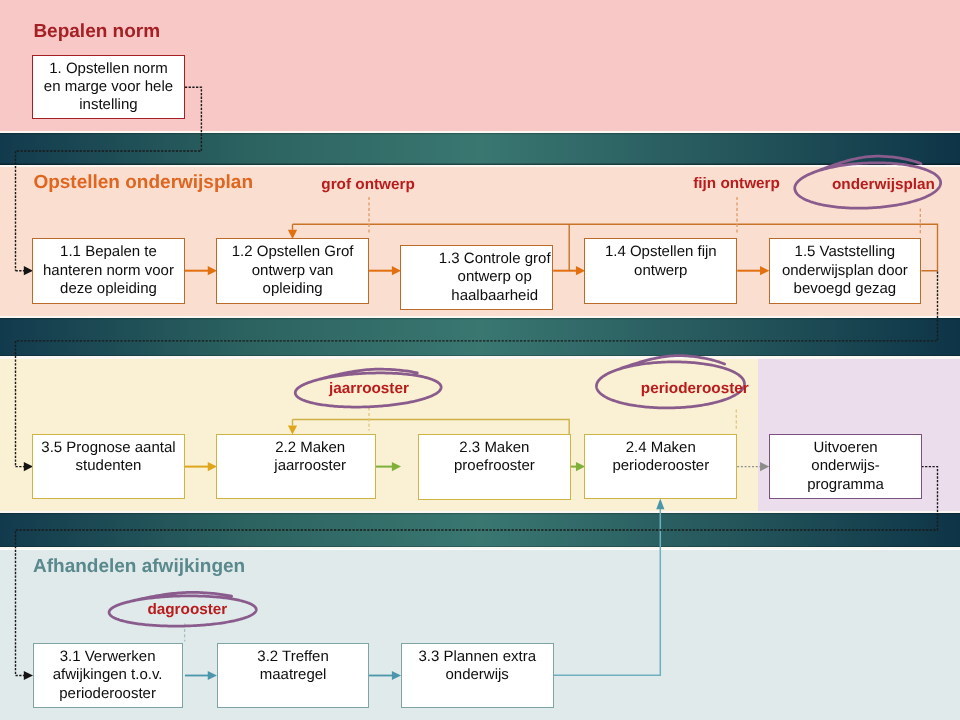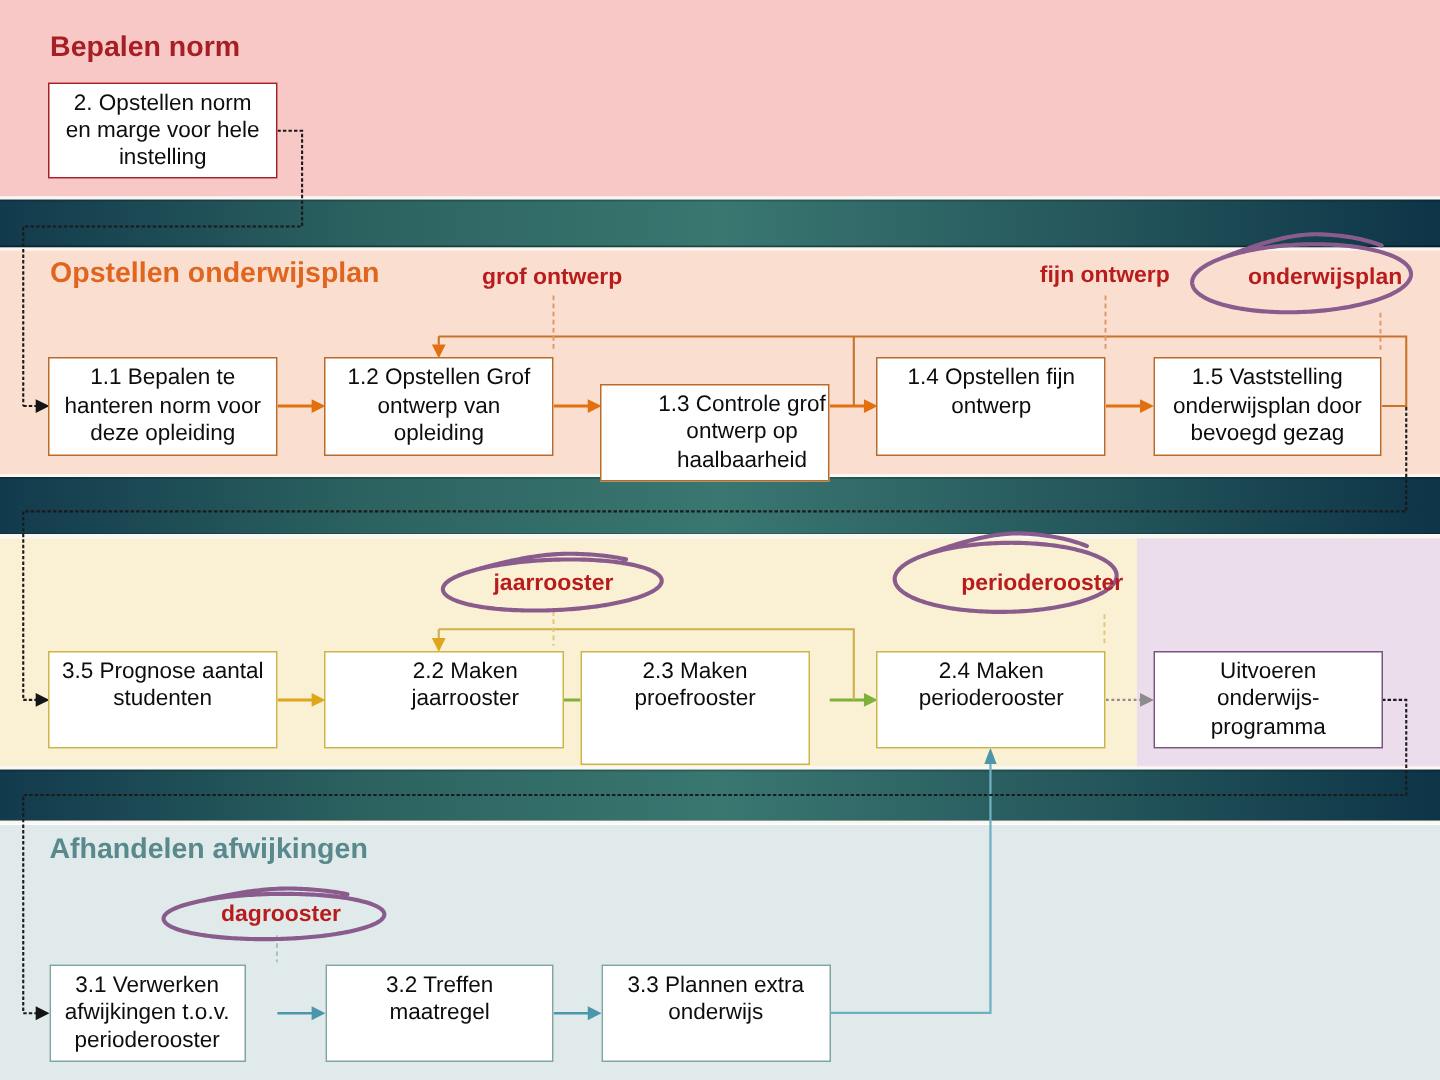--- a/index.html
+++ b/index.html
@@ -101,48 +101,48 @@
   <div class="title t-orange" style="left:33.4px;top:172.7px;">Opstellen onderwijsplan</div>
   <div class="title t-teal" style="left:33.0px;top:557.1px;">Afhandelen afwijkingen</div>
 
   <div class="alabel" style="left:321.3px;top:177.0px;">grof ontwerp</div>
   <div class="alabel" style="left:693.2px;top:176.1px;">fijn ontwerp</div>
   <div class="alabel" style="left:832.0px;top:176.8px;">onderwijsplan</div>
   <div class="alabel" style="left:329.0px;top:381.2px;">jaarrooster</div>
   <div class="alabel" style="left:640.8px;top:380.8px;">perioderooster</div>
   <div class="alabel" style="left:147.4px;top:602.2px;">dagrooster</div>
 
-  <div class="pbox b-red" style="left:31.8px;top:54.6px;width:153.3px;height:64.3px;"><span>2. Opstellen norm
+  <div class="pbox b-red" style="left:31.8px;top:54.6px;width:153.3px;height:64.3px;"><span>1. Opstellen norm
 en marge voor hele
 instelling</span></div>
   <div class="pbox b-orange" style="left:32.1px;top:238.2px;width:152.8px;height:65.4px;"><span>1.1 Bepalen te
 hanteren norm voor
 deze opleiding</span></div>
   <div class="pbox b-orange" style="left:216.2px;top:238.2px;width:152.8px;height:65.4px;"><span>1.2 Opstellen Grof
 ontwerp van
 opleiding</span></div>
-  <div class="pbox b-orange" style="left:400.3px;top:256px;width:152.8px;height:65.4px;padding-left:36px;"><span>1.3 Controle grof
+  <div class="pbox b-orange" style="left:400.3px;top:245px;width:152.8px;height:65.4px;padding-left:36px;"><span>1.3 Controle grof
 ontwerp op
 haalbaarheid</span></div>
   <div class="pbox b-orange" style="left:584.4px;top:238.2px;width:152.8px;height:65.4px;"><span>1.4 Opstellen fijn
 ontwerp</span></div>
   <div class="pbox b-orange" style="left:768.5px;top:238.2px;width:152.8px;height:65.4px;"><span>1.5 Vaststelling
 onderwijsplan door
 bevoegd gezag</span></div>
   <div class="pbox b-gold" style="left:32.1px;top:434.1px;width:152.8px;height:64.9px;"><span>3.5 Prognose aantal
 studenten</span></div>
   <div class="pbox b-gold" style="left:216.2px;top:434.1px;width:160px;height:64.9px;padding-left:28px;"><span>2.2 Maken
 jaarrooster</span></div>
-  <div class="pbox b-gold" style="left:387px;top:434.1px;width:152.8px;height:76px;"><span>2.3 Maken
+  <div class="pbox b-gold" style="left:418px;top:434.1px;width:152.8px;height:66px;"><span>2.3 Maken
 proefrooster</span></div>
   <div class="pbox b-gold" style="left:584.4px;top:434.1px;width:152.8px;height:64.9px;"><span>2.4 Maken
 perioderooster</span></div>
   <div class="pbox b-purple" style="left:769.1px;top:434.1px;width:152.8px;height:64.9px;"><span>Uitvoeren
 onderwijs-
 programma</span></div>
-  <div class="pbox b-teal" style="left:32.6px;top:643.0px;width:131px;height:65.1px;"><span>3.1 Verwerken
+  <div class="pbox b-teal" style="left:32.6px;top:643.0px;width:150px;height:65.1px;"><span>3.1 Verwerken
 afwijkingen t.o.v.
 perioderooster</span></div>
   <div class="pbox b-teal" style="left:216.7px;top:643.0px;width:152.8px;height:65.1px;text-align:center;"><span>3.2 Treffen
 maatregel</span></div>
   <div class="pbox b-teal" style="left:400.8px;top:643.0px;width:152.8px;height:65.1px;"><span>3.3 Plannen extra
 onderwijs</span></div>
 </div>
 
 </body></html>

